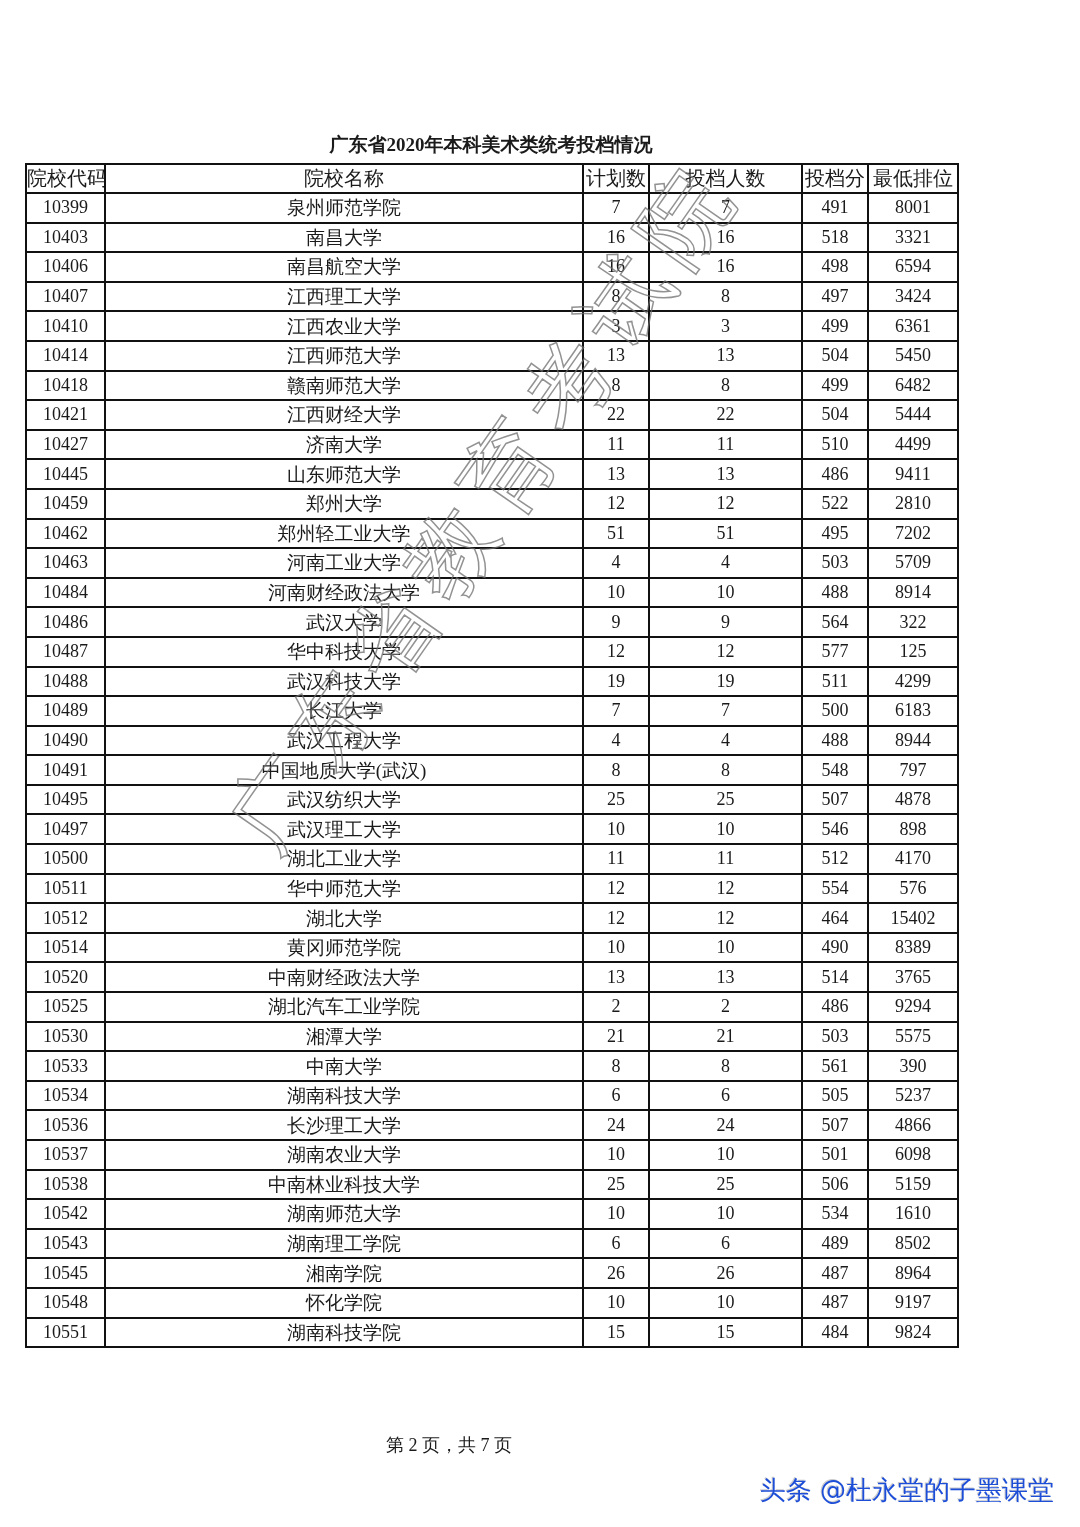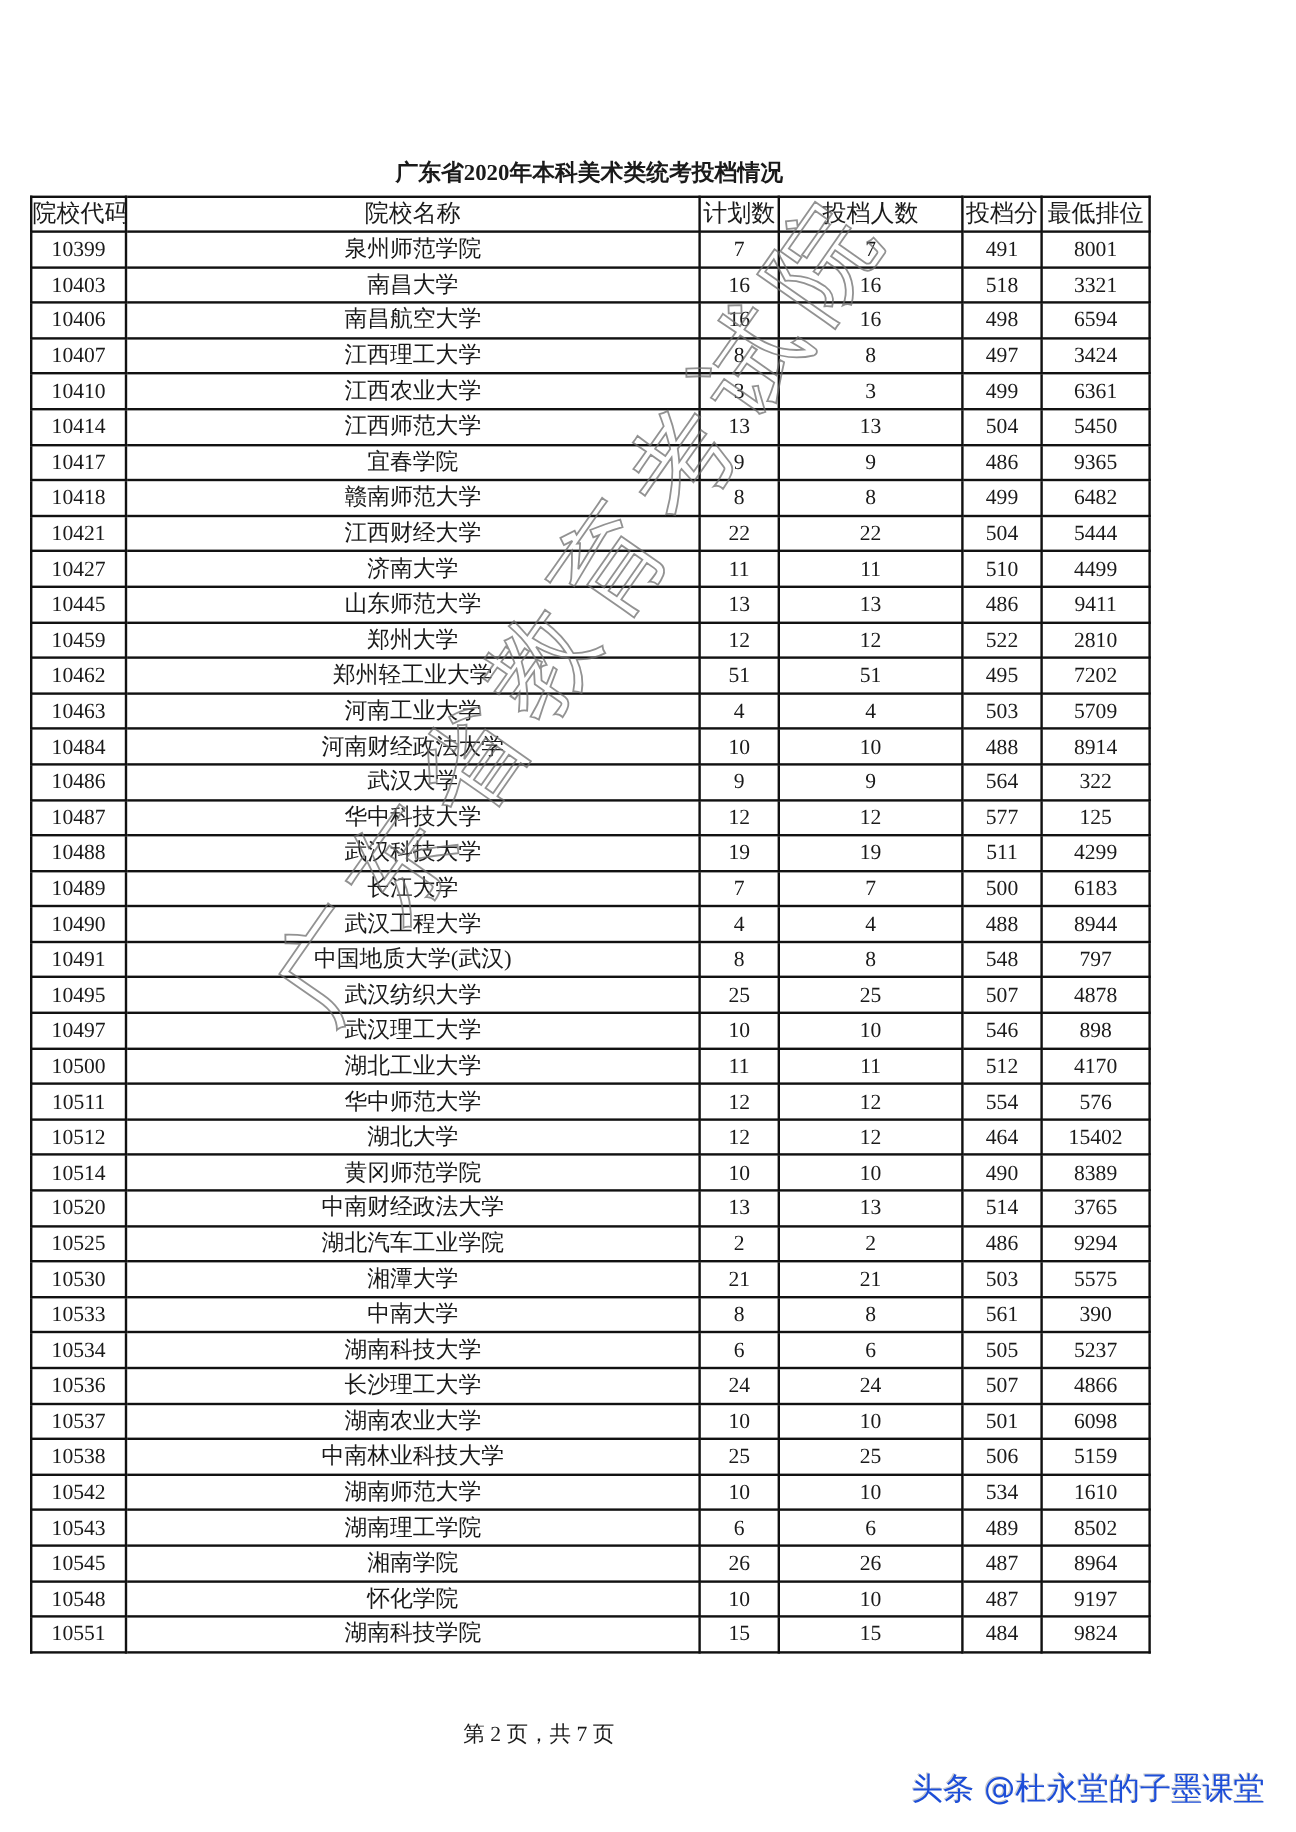--- a/index.html
+++ b/index.html
@@ -94,28 +94,20 @@
       </tr>
       <tr>
         <td>10414</td>
         <td class="name">江西师范大学</td>
         <td>13</td>
         <td>13</td>
         <td>504</td>
         <td>5450</td>
       </tr>
       <tr>
-        <td>10417</td>
-        <td class="name">宜春学院</td>
-        <td>9</td>
-        <td>9</td>
-        <td>486</td>
-        <td>9365</td>
-      </tr>
-      <tr>
         <td>10418</td>
         <td class="name">赣南师范大学</td>
         <td>8</td>
         <td>8</td>
         <td>499</td>
         <td>6482</td>
       </tr>
       <tr>
         <td>10421</td>
         <td class="name">江西财经大学</td>

